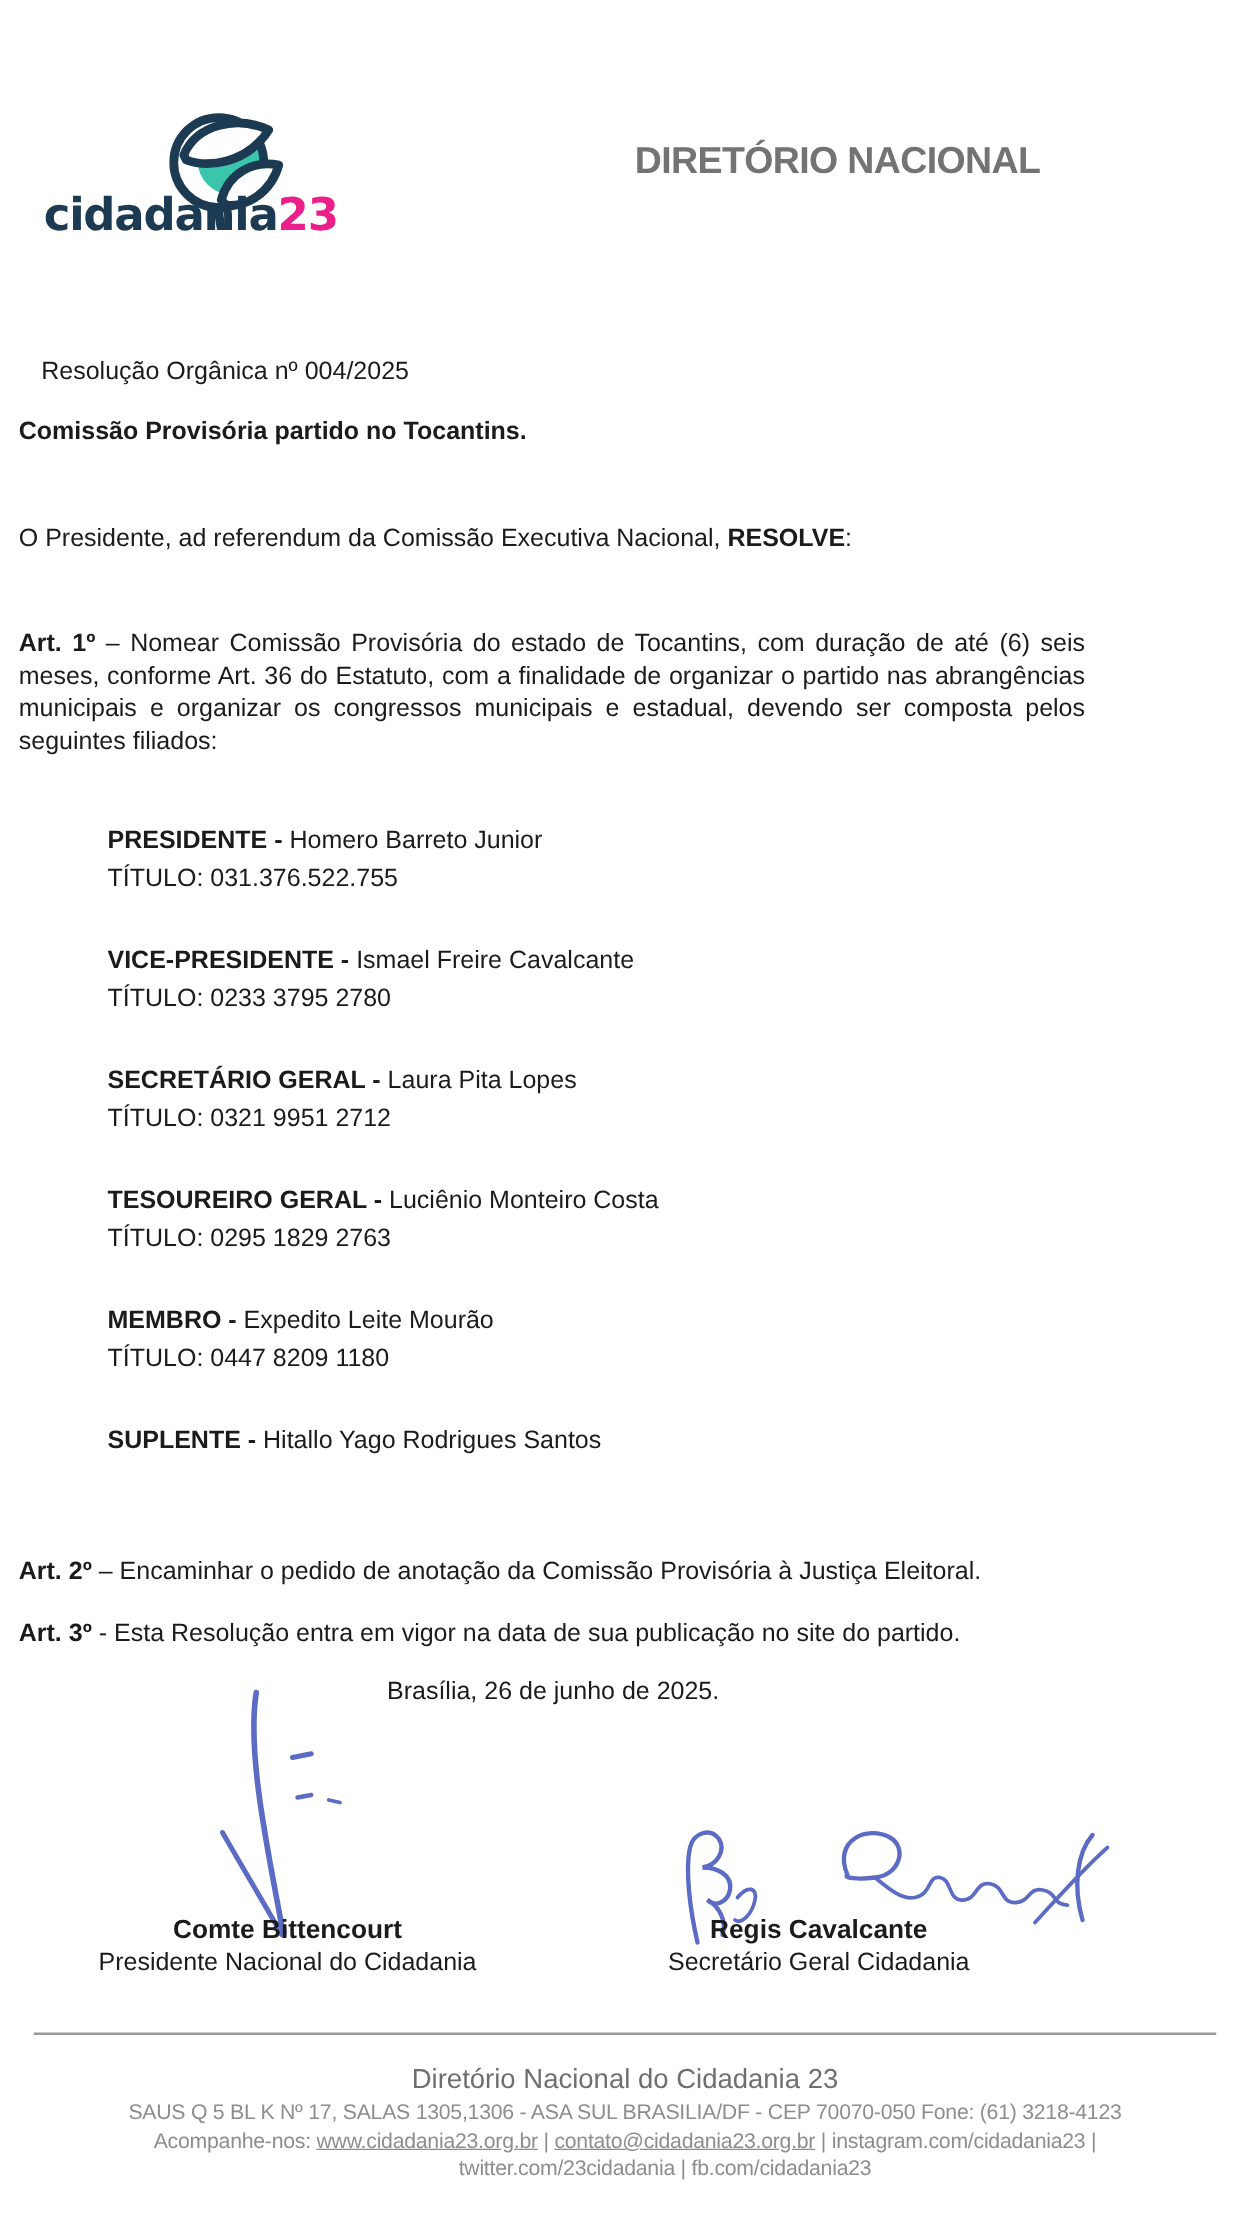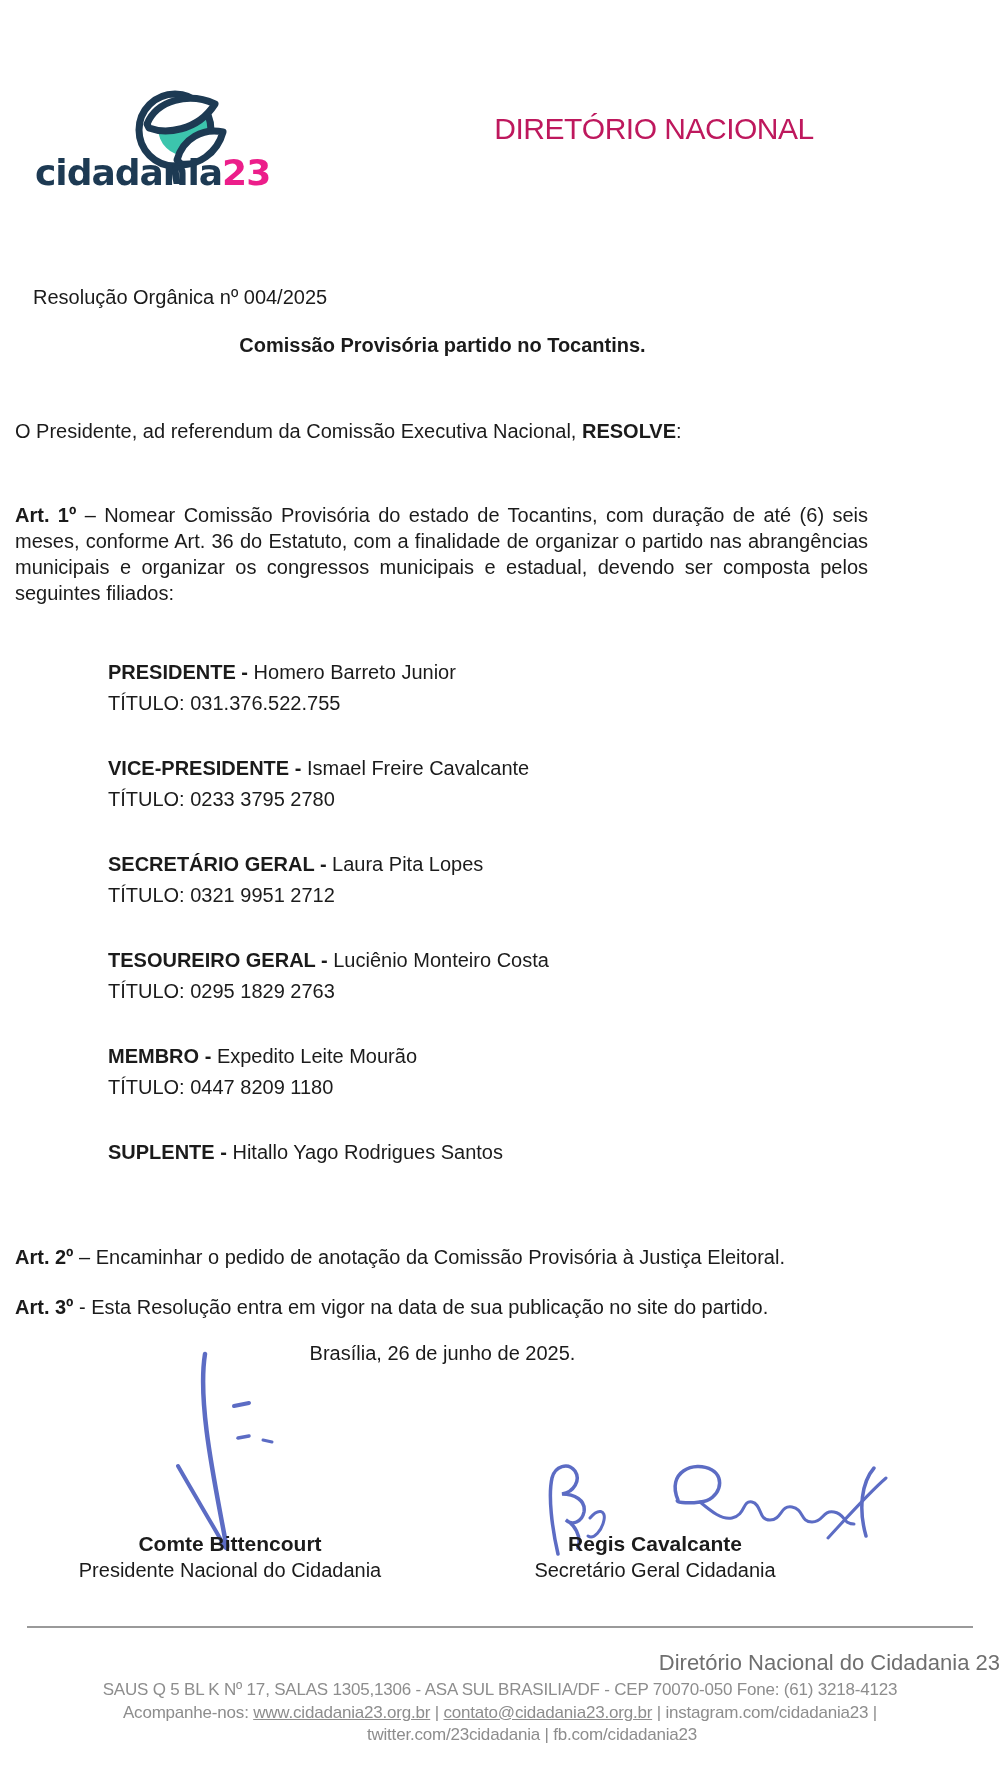--- a/index.html
+++ b/index.html
@@ -14,48 +14,48 @@
   
   .logo-icon{position:absolute;left:123px;top:88px;width:118px;height:96px;}
   .logo-text{
     position:absolute;left:35px;top:152px;
     font-size:36px;font-weight:bold;letter-spacing:-1px;
     font-family:"DejaVu Sans", sans-serif;
   }
   .logo-text .word{color:#1d3a53;}
   .logo-text .num{color:#ec1e8a;}
   .doc-title{
-    position:absolute;left:454px;top:112px;width:400px;
-    text-align:center;font-size:30px;font-weight:normal;color:#be185d;
+    position:absolute;left:470px;top:112px;width:400px;
+    text-align:center;font-size:30px;font-weight:bold;color:#737373;
     letter-spacing:-0.5px;white-space:nowrap;
   }
   
   .res-number{position:absolute;left:33px;top:286px;font-size:20px;}
-  .subject{position:absolute;left:15px;top:334px;width:855px;text-align:center;font-size:20px;font-weight:bold;}
+  .subject{position:absolute;left:15px;top:334px;width:855px;text-align:left;font-size:20px;font-weight:bold;}
   .preamble{position:absolute;left:15px;top:420px;width:855px;font-size:20px;}
   .art{font-size:20px;line-height:26px;}
   .art1{position:absolute;left:15px;top:502px;width:853px;text-align:justify;}
   .art2{position:absolute;left:15px;top:1244px;width:880px;}
   .art3{position:absolute;left:15px;top:1294px;width:880px;}
   .bold{font-weight:bold;}
-  .members{position:absolute;left:108px;top:657px;width:700px;}
+  .members{position:absolute;left:86px;top:657px;width:700px;}
   .member{margin-bottom:35px;font-size:20px;line-height:30.5px;}
   .dateline{position:absolute;left:15px;top:1342px;width:855px;text-align:center;font-size:20px;}
   
   .sig-stroke-left{position:absolute;left:150px;top:1346px;width:140px;height:215px;}
   .sig-stroke-right{position:absolute;left:528px;top:1458px;width:368px;height:108px;}
   .sig-block{position:absolute;top:1531px;width:340px;text-align:center;}
   .sig-left{left:60px;}
   .sig-right{left:485px;}
   .sig-name{font-size:21px;font-weight:bold;line-height:26px;}
   .sig-role{font-size:20px;line-height:26px;}
   
   .footer-sep{position:absolute;left:27px;top:1626px;width:946px;height:0;border-bottom:2.5px solid #9a9a9a;}
   .footer{position:absolute;left:0;width:1000px;text-align:center;color:#8d8d8d;}
-  .footer-org{top:1650px;font-size:22px;color:#6f6f6f;text-align:right;}
+  .footer-org{top:1650px;font-size:22px;color:#6f6f6f;}
   .footer-address{top:1680px;font-size:17px;letter-spacing:-0.2px;}
   .footer-follow{top:1703px;font-size:17px;letter-spacing:-0.2px;}
   .footer-social{top:1725px;font-size:17px;letter-spacing:-0.2px;padding-left:32px;}
   .flink{text-decoration:underline;cursor:pointer;color:#8d8d8d;}
 </style>
 </head>
 <body>
 
 <div class="page">
 

